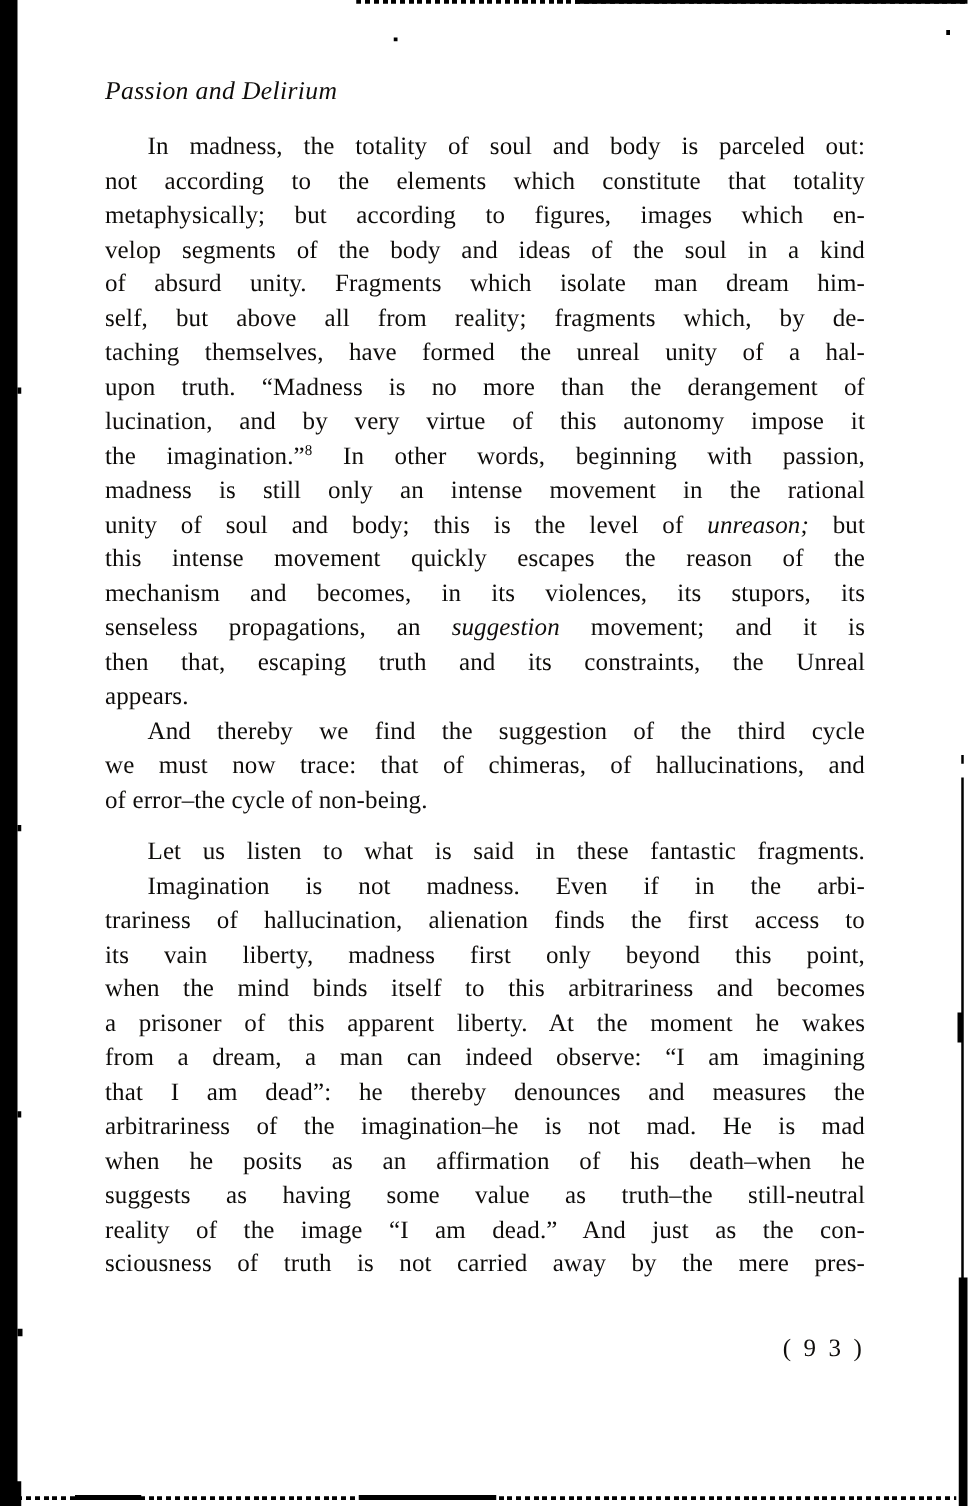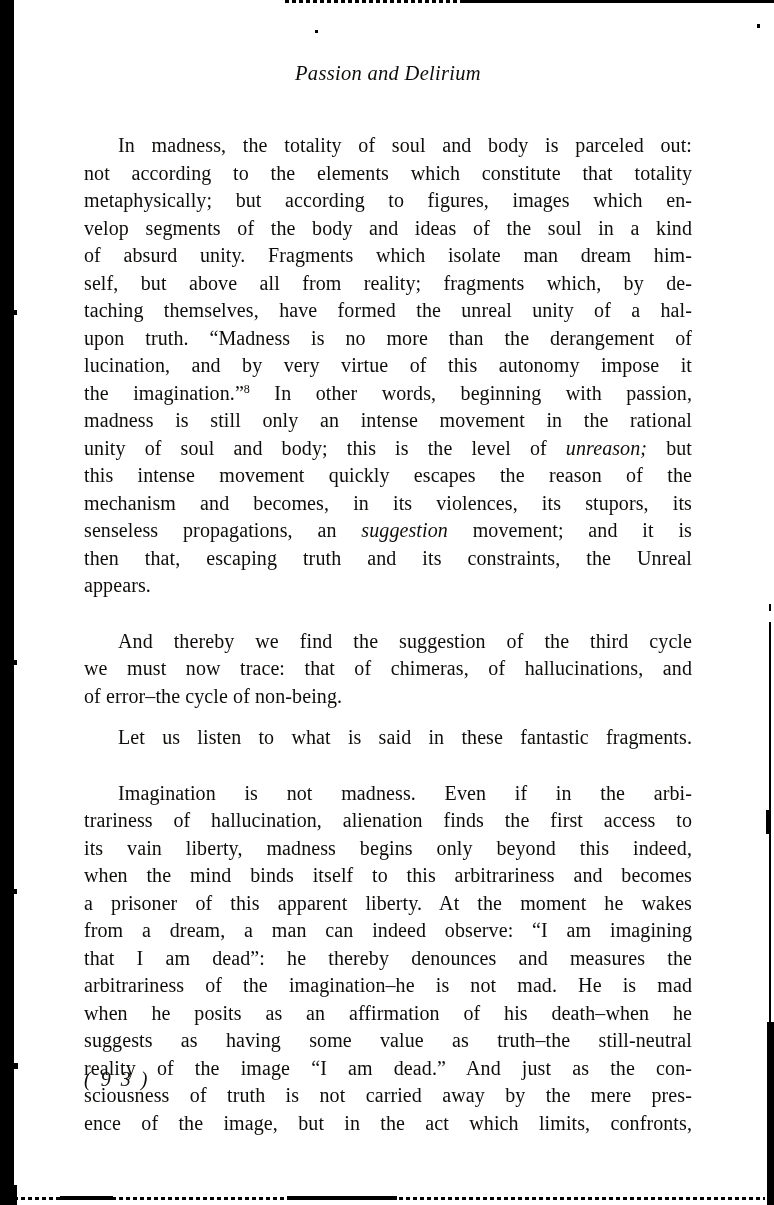--- a/index.html
+++ b/index.html
@@ -11,21 +11,20 @@
   }
   .page {
     position: relative;
     width: 774px; height: 1205px;
     background: #ffffff;
     color: #0f0d0b;
   }
   .running-header {
     position: absolute;
     top: 62px; left: 84px; width: 608px;
-    text-align: center;
     font-style: italic;
     font-size: 20.5px;
     letter-spacing: 0.3px;
   }
   .body-text {
     position: absolute;
     top: 104px; left: 84px; width: 608px;
     font-size: 20px;
     line-height: 27.5px;
     letter-spacing: 0.1px;
@@ -33,33 +32,32 @@
   .line {
     text-align: justify;
     text-align-last: justify;
     -moz-text-align-last: justify;
     white-space: nowrap; 
   }
   .line.last {
     text-align-last: left;
     -moz-text-align-last: left;
   }
-  .line.indent { text-indent: 34px; margin-top: 28px; }
+  .line.indent { text-indent: 34px; }
   .line.gap { margin-top: 14px; }
   .line i { }
   .line sup {
     font-size: 12px;
     vertical-align: 7px;
     line-height: 0;
   }
   .page-number {
     position: absolute;
     top: 1068px; left: 84px; width: 608px;
-    text-align: left;
-    font-style: italic;
+    text-align: right;
     font-size: 20px;
     letter-spacing: 2.5px;
   }
   
   .art { position: absolute; background: #000; }
   .left-bar    { left: 0; top: 0; width: 14px; height: 1205px; }
   .lb1 { left: 14px; top: 310px;  width: 3px; height: 5px; }
   .lb2 { left: 14px; top: 660px;  width: 3px; height: 5px; }
   .lb3 { left: 14px; top: 889px;  width: 3px; height: 5px; }
   .lb4 { left: 14px; top: 1063px; width: 4px; height: 6px; }
@@ -106,31 +104,30 @@
       <div class="line"><span>mechanism and becomes, in its violences, its stupors, its</span></div>
       <div class="line"><span>senseless propagations, an </span><i>suggestion</i><span> movement; and it is</span></div>
       <div class="line"><span>then that, escaping truth and its constraints, the Unreal</span></div>
       <div class="line last"><span>appears.</span></div>
       <div class="line indent"><span>And thereby we find the suggestion of the third cycle</span></div>
       <div class="line"><span>we must now trace: that of chimeras, of hallucinations, and</span></div>
       <div class="line last"><span>of error–the cycle of non-being.</span></div>
       <div class="line indent gap"><span>Let us listen to what is said in these fantastic fragments.</span></div>
       <div class="line indent"><span>Imagination is not madness. Even if in the arbi-</span></div>
       <div class="line"><span>trariness of hallucination, alienation finds the first access to</span></div>
-      <div class="line"><span>its vain liberty, madness begins only beyond this indeed,</span></div>
+      <div class="line"><span>its vain liberty, madness first only beyond this point,</span></div>
       <div class="line"><span>when the mind binds itself to this arbitrariness and becomes</span></div>
       <div class="line"><span>a prisoner of this apparent liberty. At the moment he wakes</span></div>
       <div class="line"><span>from a dream, a man can indeed observe: “I am imagining</span></div>
       <div class="line"><span>that I am dead”: he thereby denounces and measures the</span></div>
       <div class="line"><span>arbitrariness of the imagination–he is not mad. He is mad</span></div>
       <div class="line"><span>when he posits as an affirmation of his death–when he</span></div>
       <div class="line"><span>suggests as having some value as truth–the still-neutral</span></div>
       <div class="line"><span>reality of the image “I am dead.” And just as the con-</span></div>
       <div class="line"><span>sciousness of truth is not carried away by the mere pres-</span></div>
-      <div class="line"><span>ence of the image, but in the act which limits, confronts,</span></div>
     </div>
 
   <div class="page-number">( 9 3 )</div>
 
   <div class="art left-bar"></div>
   <div class="art lb1"></div>
   <div class="art lb2"></div>
   <div class="art lb3"></div>
   <div class="art lb4"></div>
   <div class="art lb5"></div>

